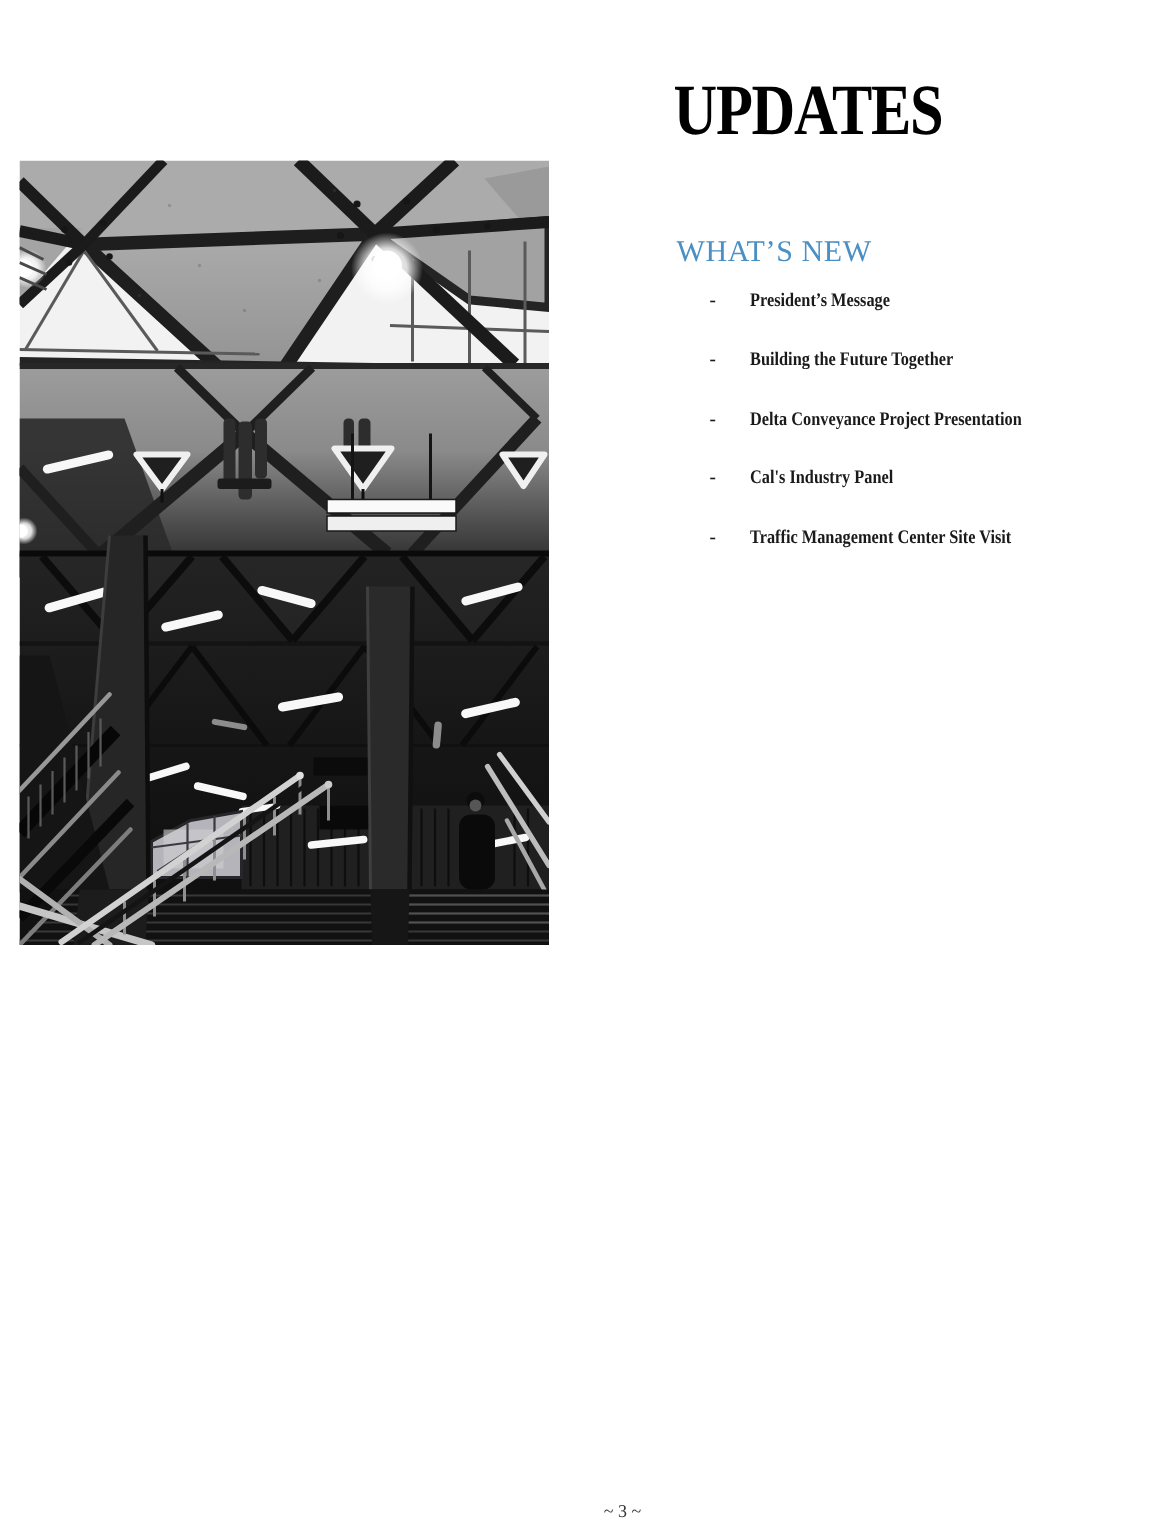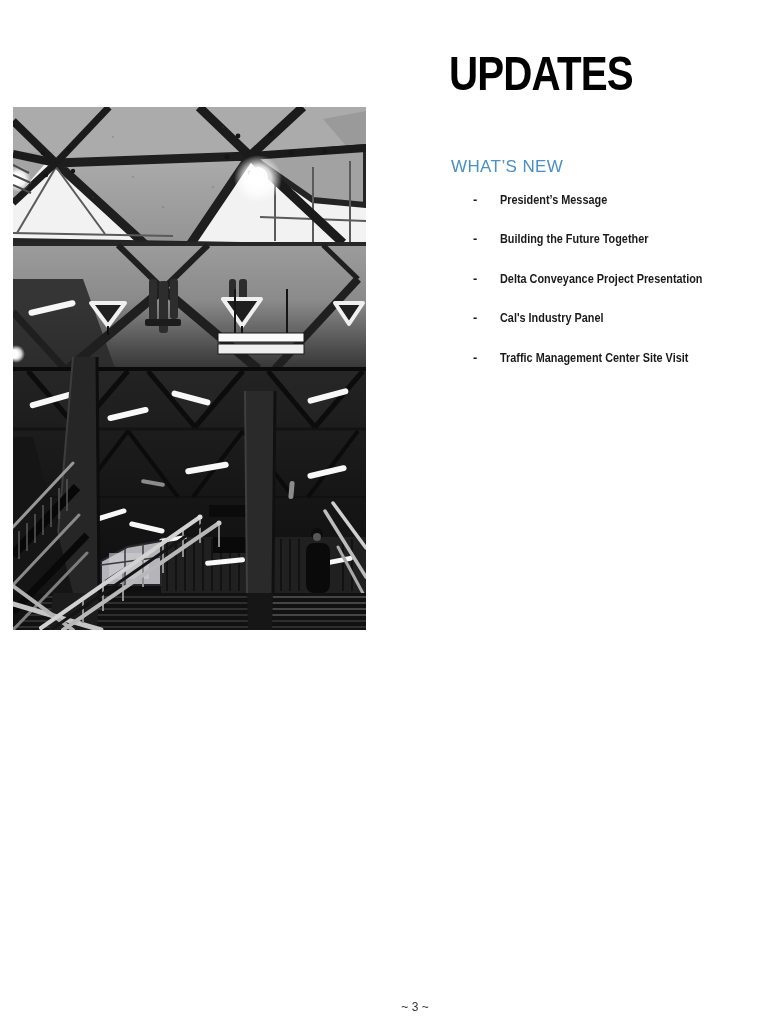--- a/index.html
+++ b/index.html
@@ -1,39 +1,39 @@
 <!DOCTYPE html>
 <html><head>
 <meta charset="utf-8">
 <style>
   html,body{margin:0;padding:0;background:#ffffff;}
   .page{
     position:relative;
     width:769px;height:1024px;
     background:#ffffff;
-    font-family:Liberation Sans, sans-serif;
+    font-family:Liberation Serif, serif;
     overflow:hidden;
   }
   .photo-figure{
     position:absolute;left:13px;top:107px;width:353px;height:523px;
     margin:0;padding:0;line-height:0;
   }
   .photo-figure svg{display:block;width:353px;height:523px;}
   .doc-title{
     position:absolute;left:449px;top:50px;
     margin:0;
     font-size:48px;font-weight:700;color:#000000;
     line-height:1;letter-spacing:-1px;
     transform:scaleX(.84);transform-origin:left top;
     white-space:nowrap;
   }
   .section-heading{
     position:absolute;left:451px;top:157px;
     margin:0;
-    font-size:17px;font-weight:400;color:#4A90C4;
+    font-size:20px;font-weight:400;color:#4A90C4;
     letter-spacing:.4px;white-space:nowrap;
   }
   .updates-list{
     position:absolute;left:473px;top:193px;width:285px;
     list-style:none;margin:0;padding:0;
   }
   .updates-list li{
     display:flex;align-items:flex-start;
     height:39.4px;
     font-size:12.8px;font-weight:700;color:#1a1a1a;

